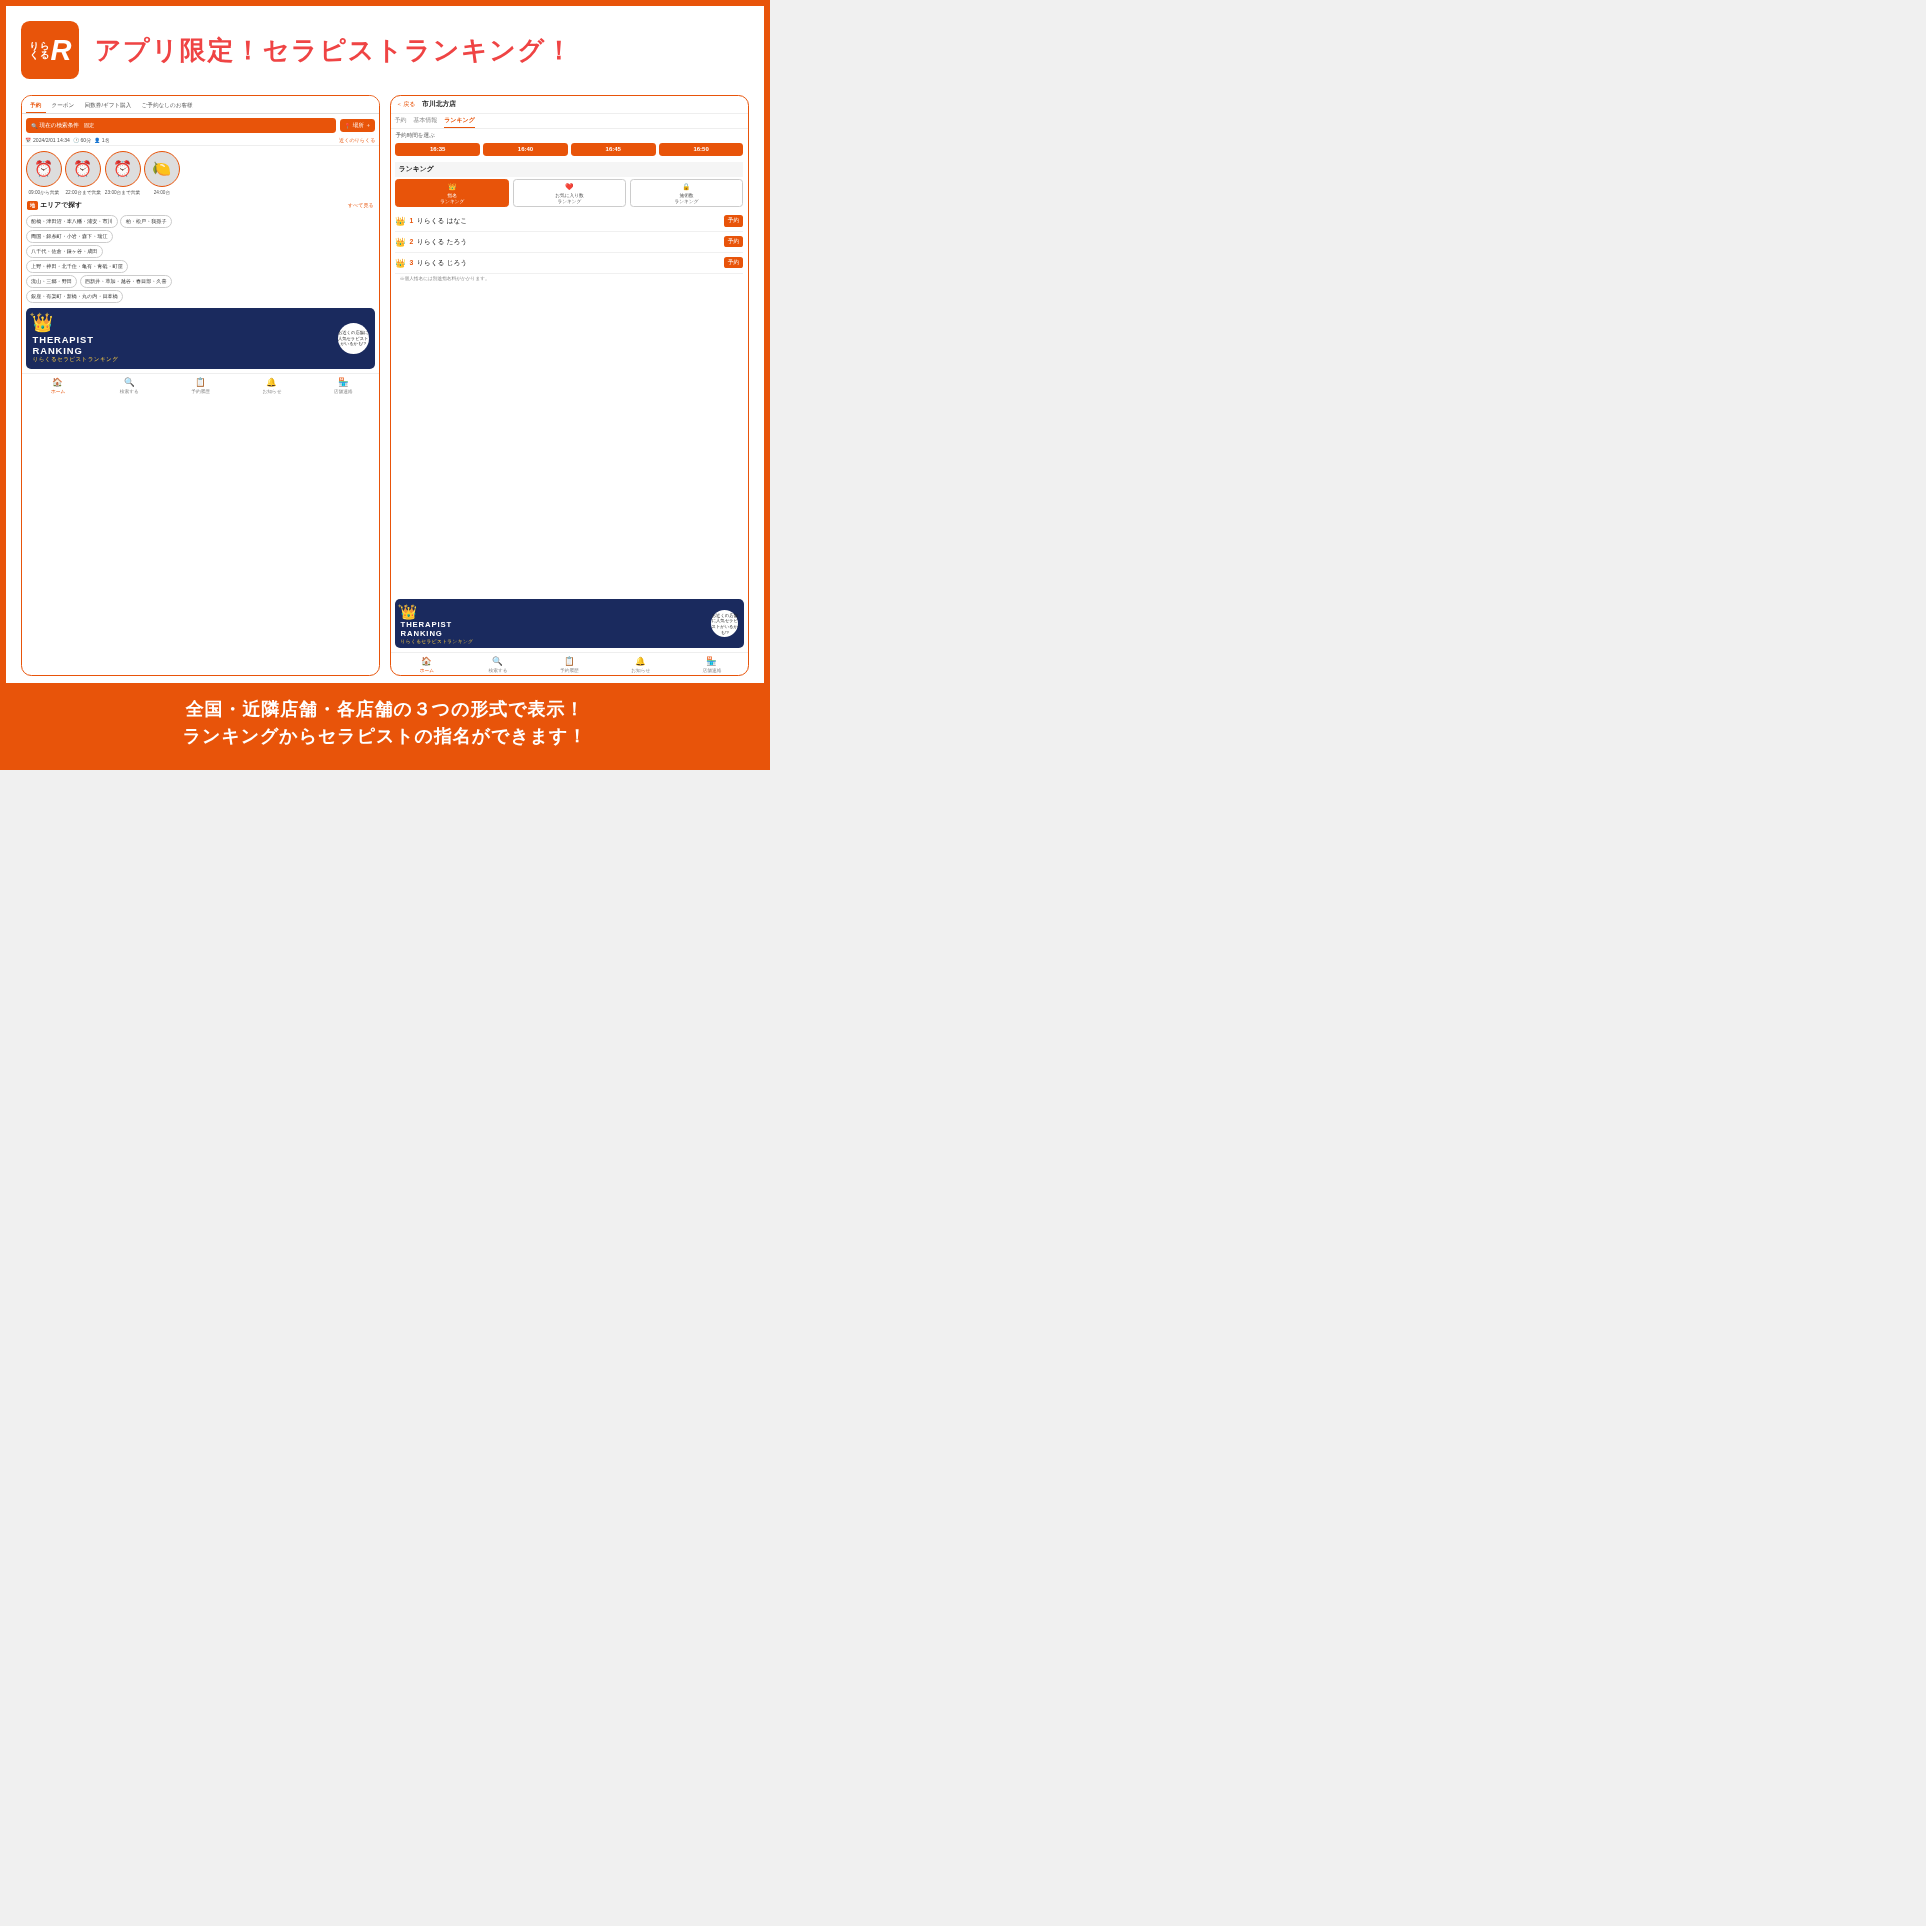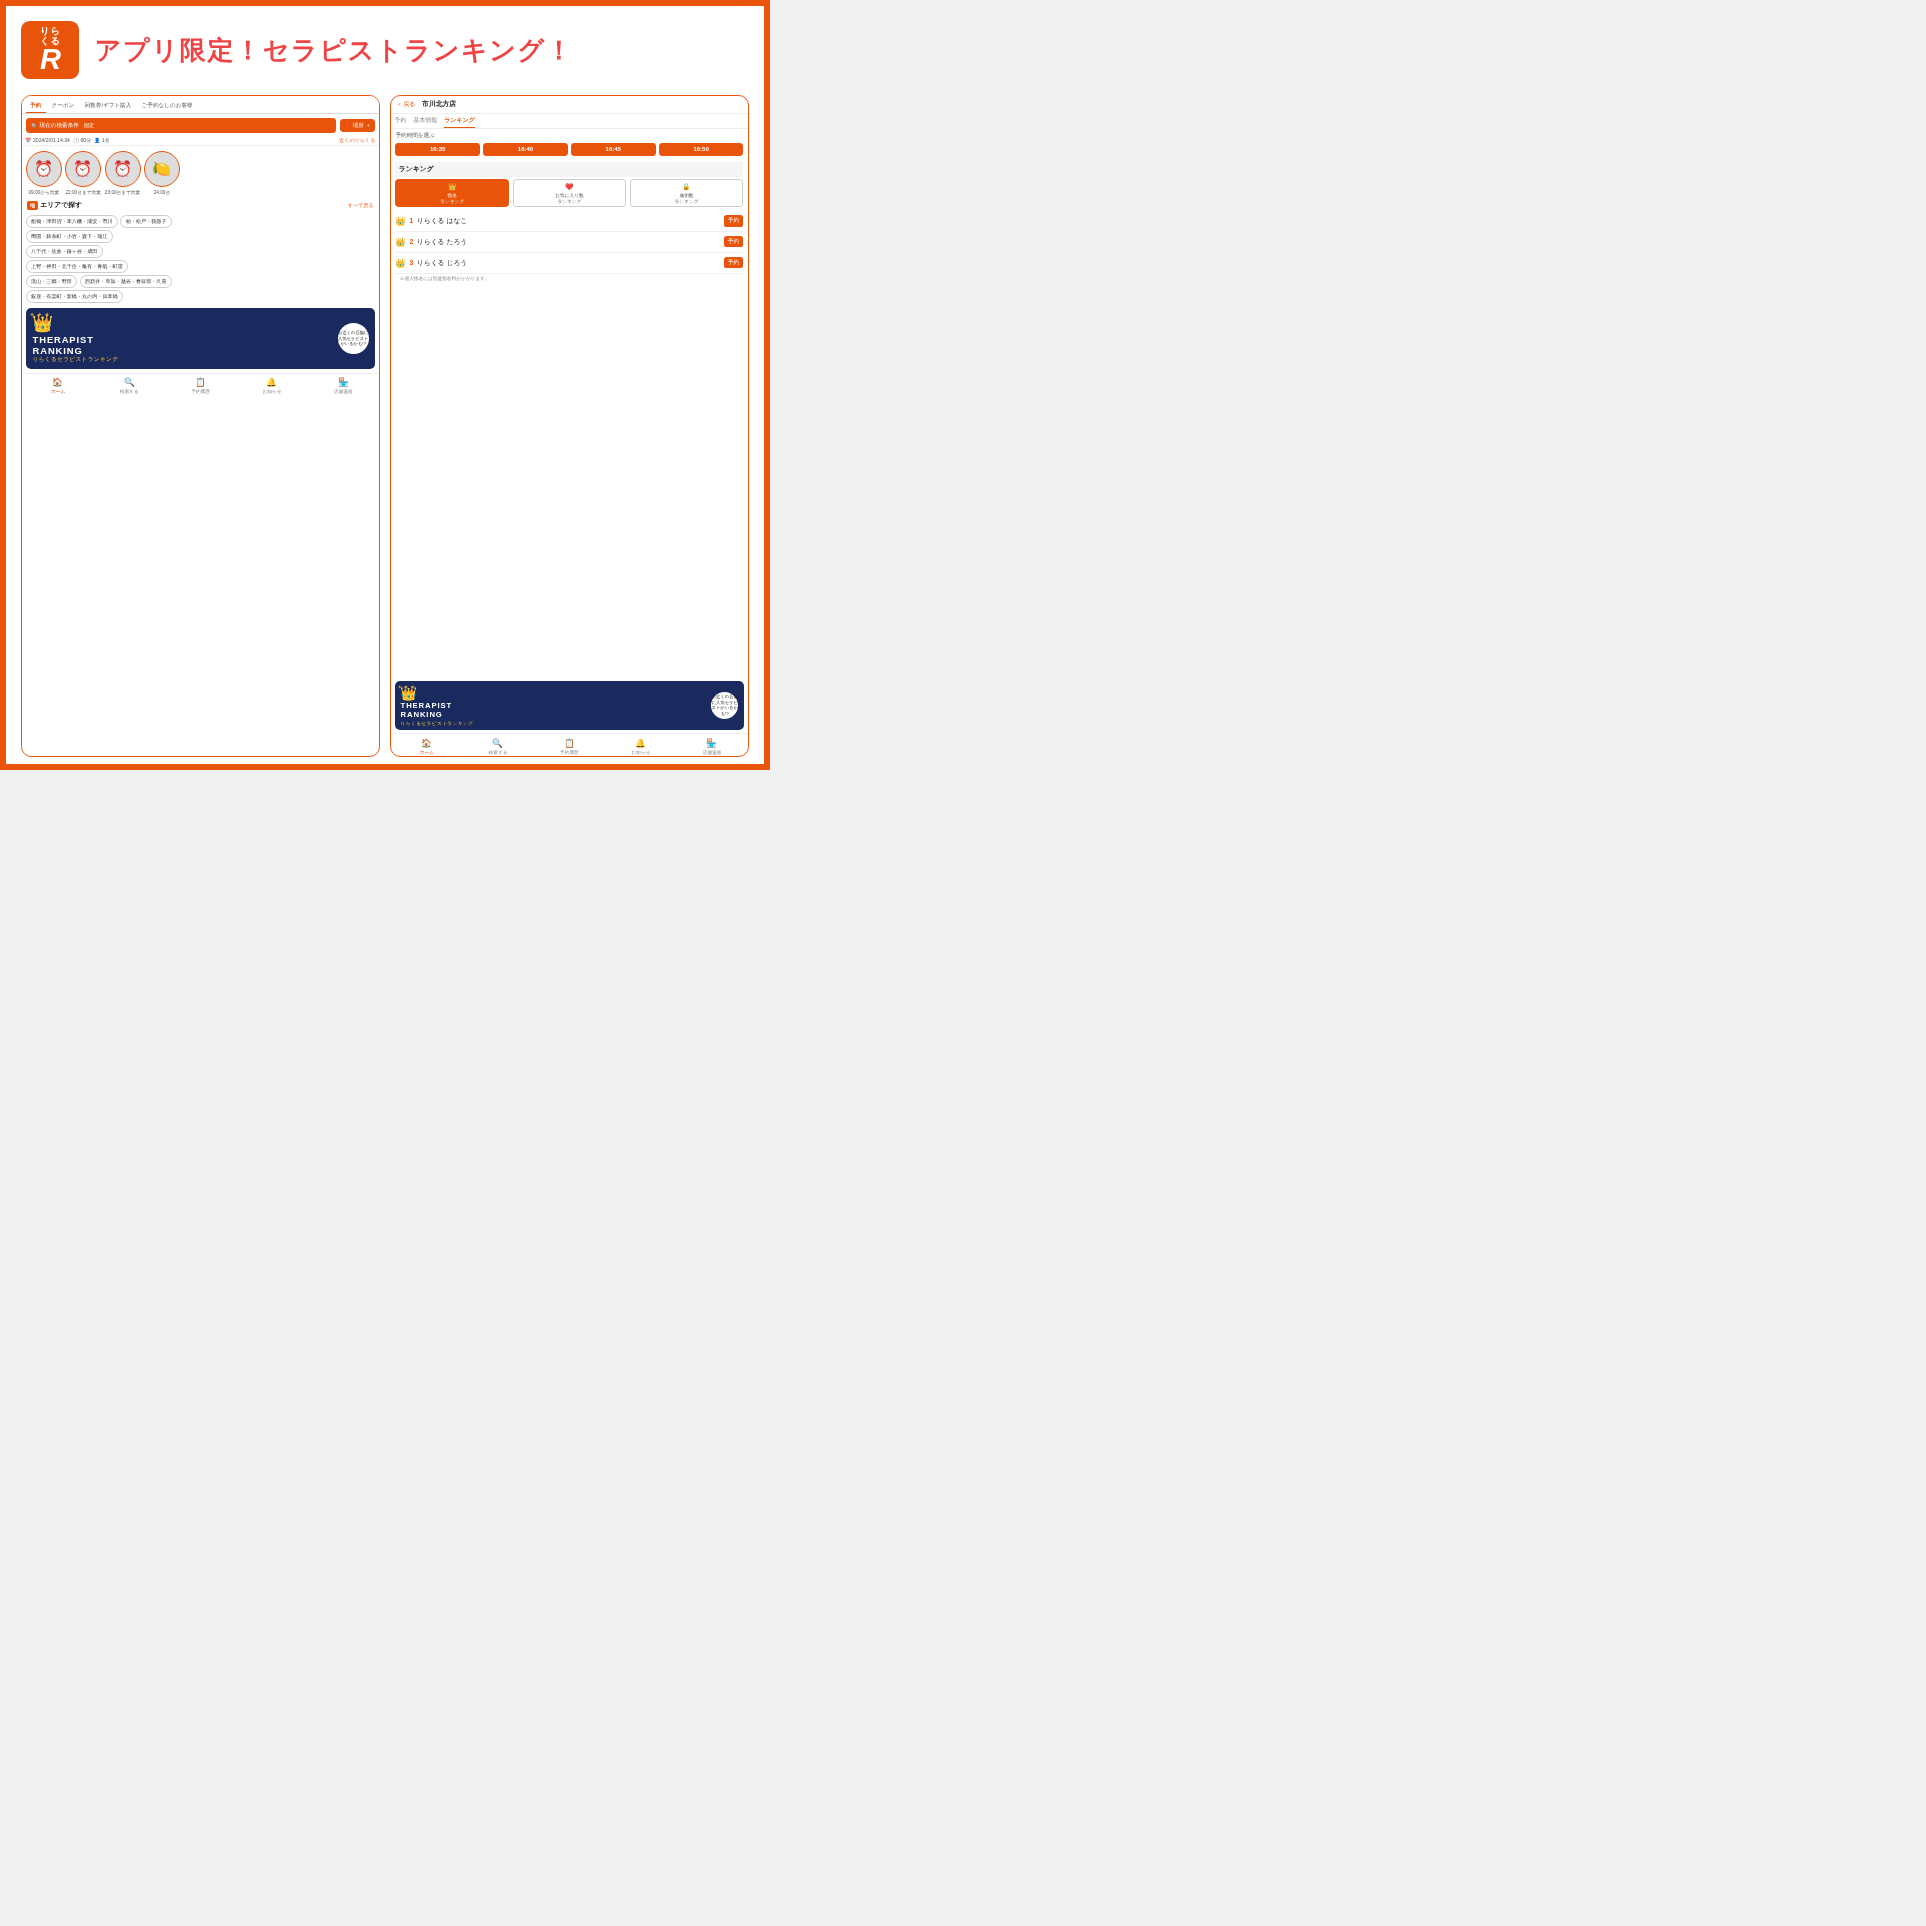--- a/index.html
+++ b/index.html
@@ -31,21 +31,21 @@
     }
 
     .logo-box {
       background: #e8540a;
       border-radius: 8.6px;
       width: 58px;
       height: 58px;
       display: flex;
       align-items: center;
       justify-content: center;
-      flex-direction: column;
+      flex-direction: row;
       flex-shrink: 0;
     }
     .logo-top {
       color: #fff;
       font-size: 9.4px;
       font-weight: bold;
       line-height: 1;
       letter-spacing: 0.9px;
     }
     .logo-r {
@@ -686,15 +686,19 @@
         </div>
         <div class="lp-nav-item">
           <span class="lp-nav-icon">🏪</span>
           <span>店舗連絡</span>
         </div>
       </div>
     </div>
 
   </div>
 
+  <div class="bottom-section">
+    <div class="bottom-text-1">全国・近隣店舗・各店舗の３つの形式で表示！</div>
+    <div class="bottom-text-2">ランキングからセラピストの指名ができます！</div>
+  </div>
 
 </div>
 
 
 </body></html>

